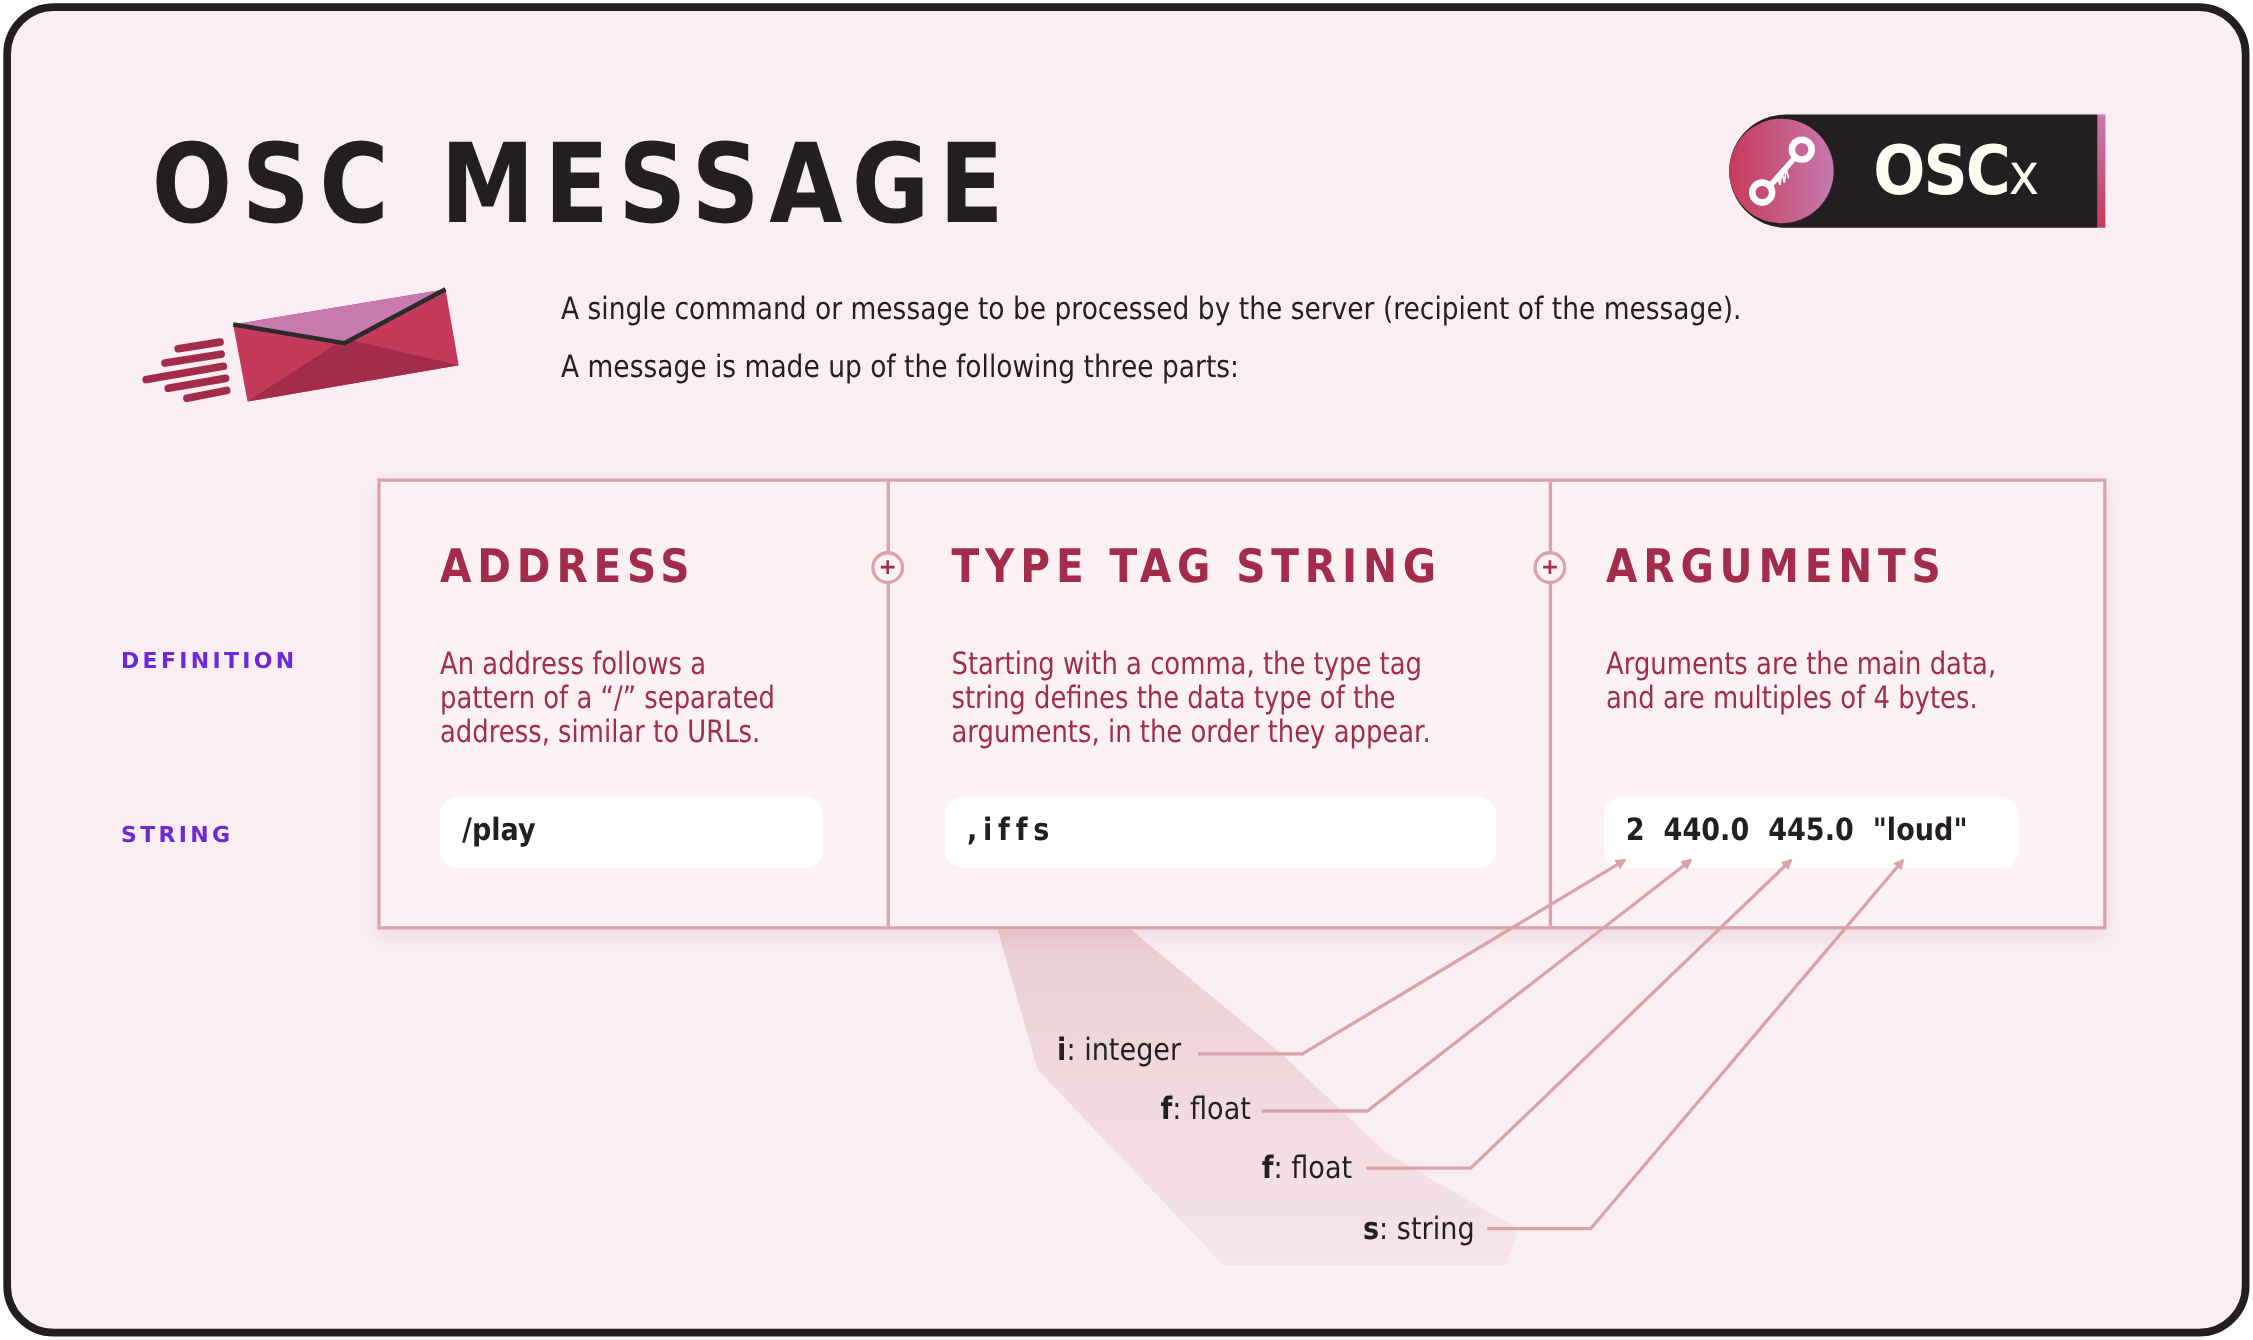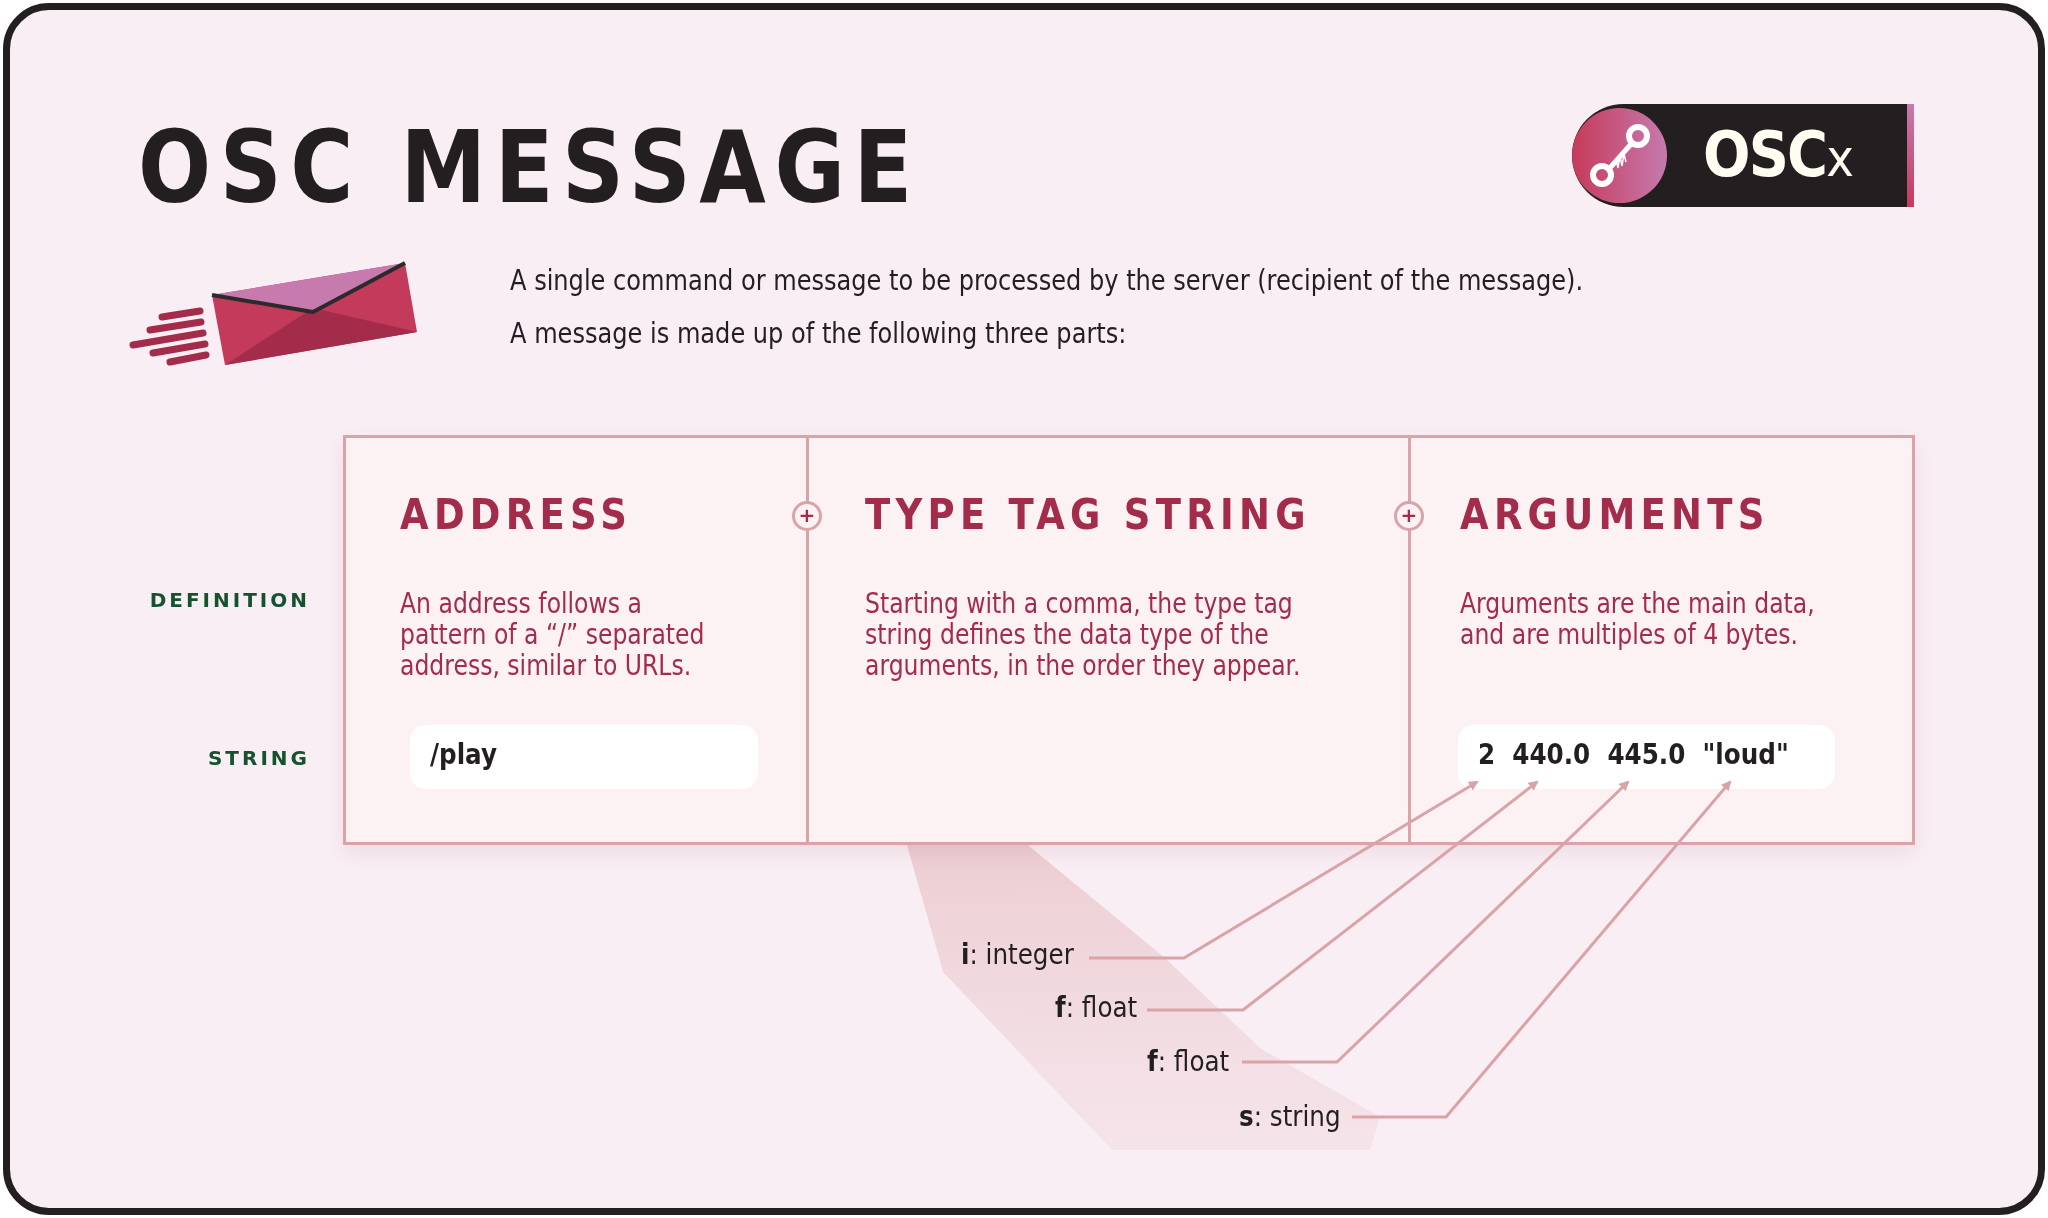--- a/index.html
+++ b/index.html
@@ -74,22 +74,22 @@
     }
     .ex-box {
       background: #ffffff; border-radius: 16px; height: 64px; box-sizing: border-box;
     }
     .ex-text {
       position: absolute; left: 20px; top: 16px; font-size: 28px; font-weight: 700; color: #231f20;
       line-height: 1; white-space: pre; font-family: "DejaVu Sans", sans-serif;
       transform: scaleX(0.88); transform-origin: left top;
     }
     .row-label {
-      color: #14532d; font-size: 20px; font-weight: 700; letter-spacing: 3px;
-      line-height: 1; white-space: nowrap; text-align: right; width: 200px;
+      color: #6d28d9; font-size: 20px; font-weight: 700; letter-spacing: 3px;
+      line-height: 1; white-space: nowrap; width: 200px;
       font-family: "DejaVu Sans", sans-serif;
     }
     .type-label {
       font-size: 28px; color: #231f20; line-height: 1; white-space: nowrap;
       font-family: "DejaVu Sans", sans-serif; transform: scaleX(0.88); transform-origin: left top;
     }
     .type-label b { font-weight: 700; }
     svg.overlay { position: absolute; left: 0; top: 0; pointer-events: none; }
   </style>
 </head>
@@ -146,28 +146,31 @@
 <div class="abs card">
   <div class="divider" style="left:460px;"></div>
   <div class="divider" style="left:1062px;"></div>
   <div class="plus" style="left:446px; top:63px;">+</div>
   <div class="plus" style="left:1048px; top:63px;">+</div>
 
   <div class="abs col-title" style="left:54px; top:56px;">ADDRESS</div>
   <div class="abs col-def" style="left:54px; top:150px;">An address follows a
 pattern of a “/” separated
 address, similar to URLs.</div>
-  <div class="abs ex-box" style="left:64px; top:287px; width:348px;">
+  <div class="abs ex-box" style="left:54px; top:287px; width:348px;">
     <div class="ex-text">/play</div>
   </div>
 
   <div class="abs col-title" style="left:519px; top:56px;">TYPE TAG STRING</div>
   <div class="abs col-def" style="left:519px; top:150px;">Starting with a comma, the type tag
 string defines the data type of the
 arguments, in the order they appear.</div>
+  <div class="abs ex-box" style="left:513px; top:287px; width:501px;">
+    <div class="ex-text" style="letter-spacing:6px;">,iffs</div>
+  </div>
 
   <div class="abs col-title" style="left:1114px; top:56px;">ARGUMENTS</div>
   <div class="abs col-def" style="left:1114px; top:150px;">Arguments are the main data,
 and are multiples of 4 bytes.</div>
   <div class="abs ex-box" style="left:1112px; top:287px; width:377px;">
     <div class="ex-text">2  440.0  445.0  "loud"</div>
   </div>
 </div>
 
 <div class="abs type-label" style="left:961px; top:941px;"><b>i</b><span>: integer</span></div>

